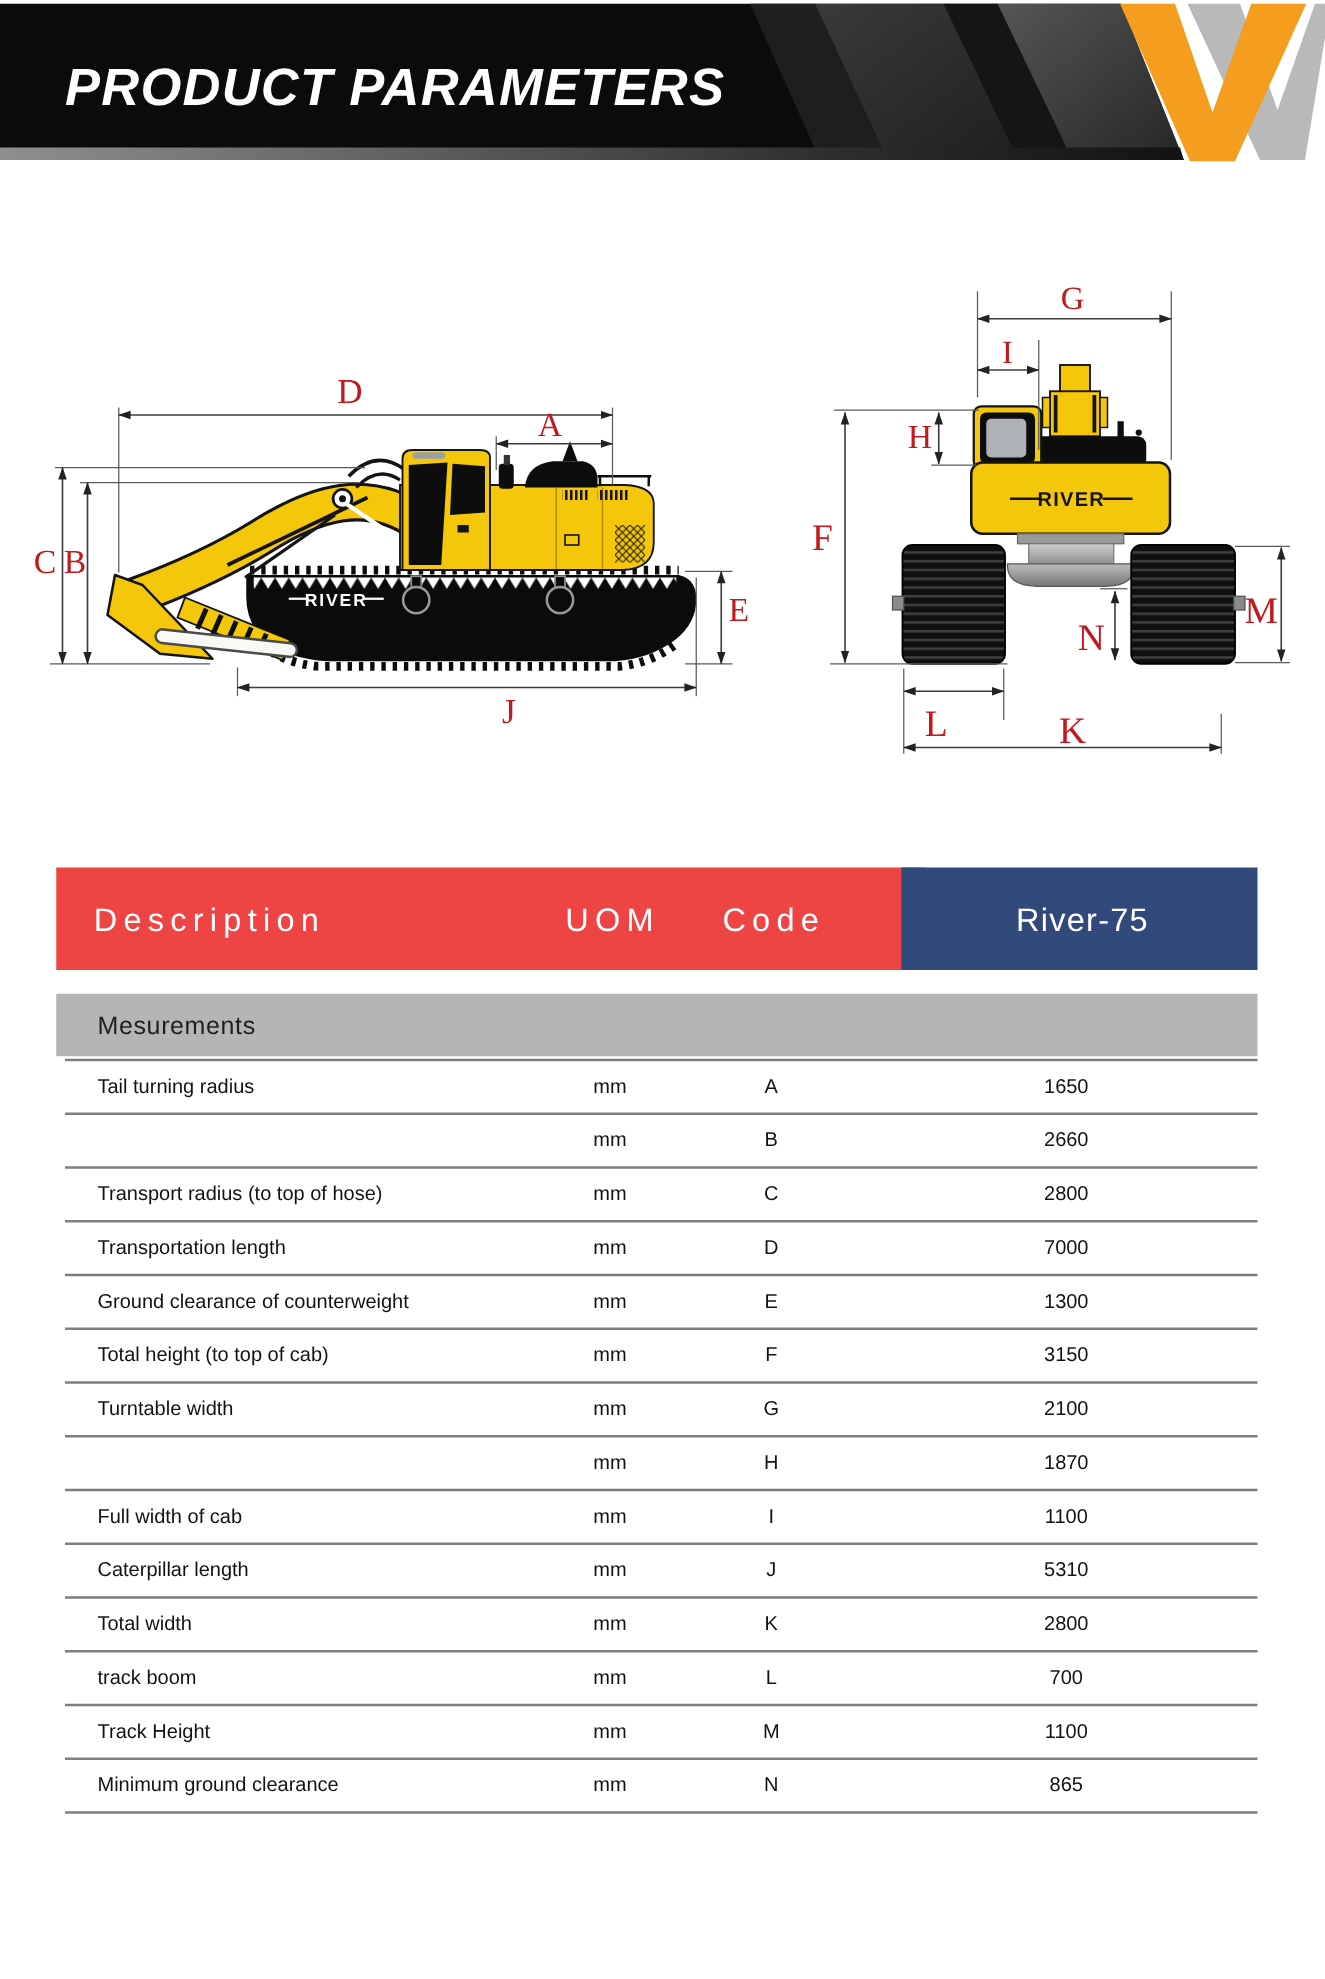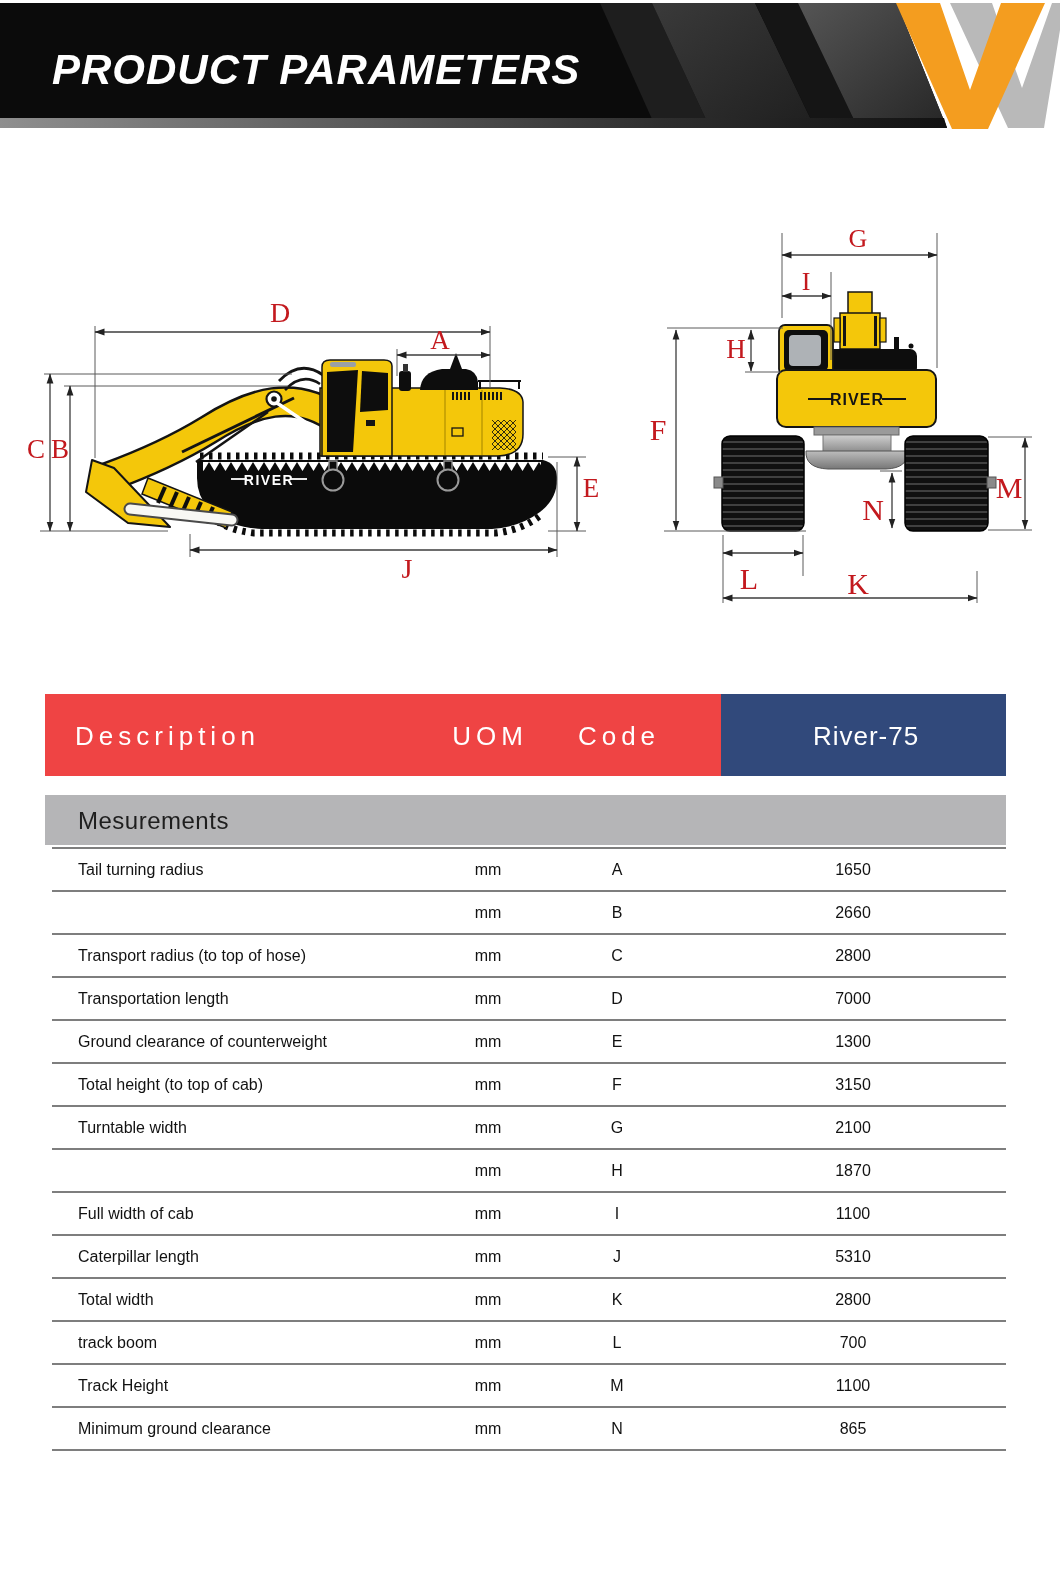--- a/index.html
+++ b/index.html
@@ -17,21 +17,21 @@
   .extline{stroke:#5a5a5a;stroke-width:1;fill:none;}
   .dimtext{font-family:"Liberation Serif",serif;fill:#C3191E;}
   
   .hdr-band{position:absolute;top:694px;height:82px;}
   #hdr-orange{left:45px;width:676px;background:#ef4444;padding-left:20px;}
   #hdr-blue{left:721px;width:285px;background:#31497B;}
   .hdr-text{position:absolute;top:0;height:82px;line-height:84px;color:#fff;
     font-size:26px;font-weight:400;letter-spacing:5px;white-space:nowrap;}
   .hdr-center{transform:translateX(-50%);}
   #section-band{position:absolute;left:45px;top:795px;width:961px;height:50px;background:#B5B5B7;}
-  #section-title{padding-left:33px;line-height:52px;font-size:24px;font-weight:500;color:#1e1e1e;letter-spacing:0.5px;}
+  #section-title{padding-left:33px;line-height:52px;font-size:20px;font-weight:500;color:#1e1e1e;letter-spacing:0.5px;}
   #rows{position:absolute;left:52px;top:847px;width:954px;border-top:2px solid #7e7e7e;}
   .row{position:relative;height:43px;border-bottom:2px solid #7e7e7e;box-sizing:border-box;}
   .cell{position:absolute;top:0;height:41px;line-height:41px;font-size:16px;color:#121212;
         font-weight:500;white-space:nowrap;}
   .c-desc{left:26px;}
   .c-uom{left:436px;transform:translateX(-50%);text-align:center;}
   .c-code{left:565px;transform:translateX(-50%);}
   .c-val{left:801px;transform:translateX(-50%);}
 </style>
 </head>

